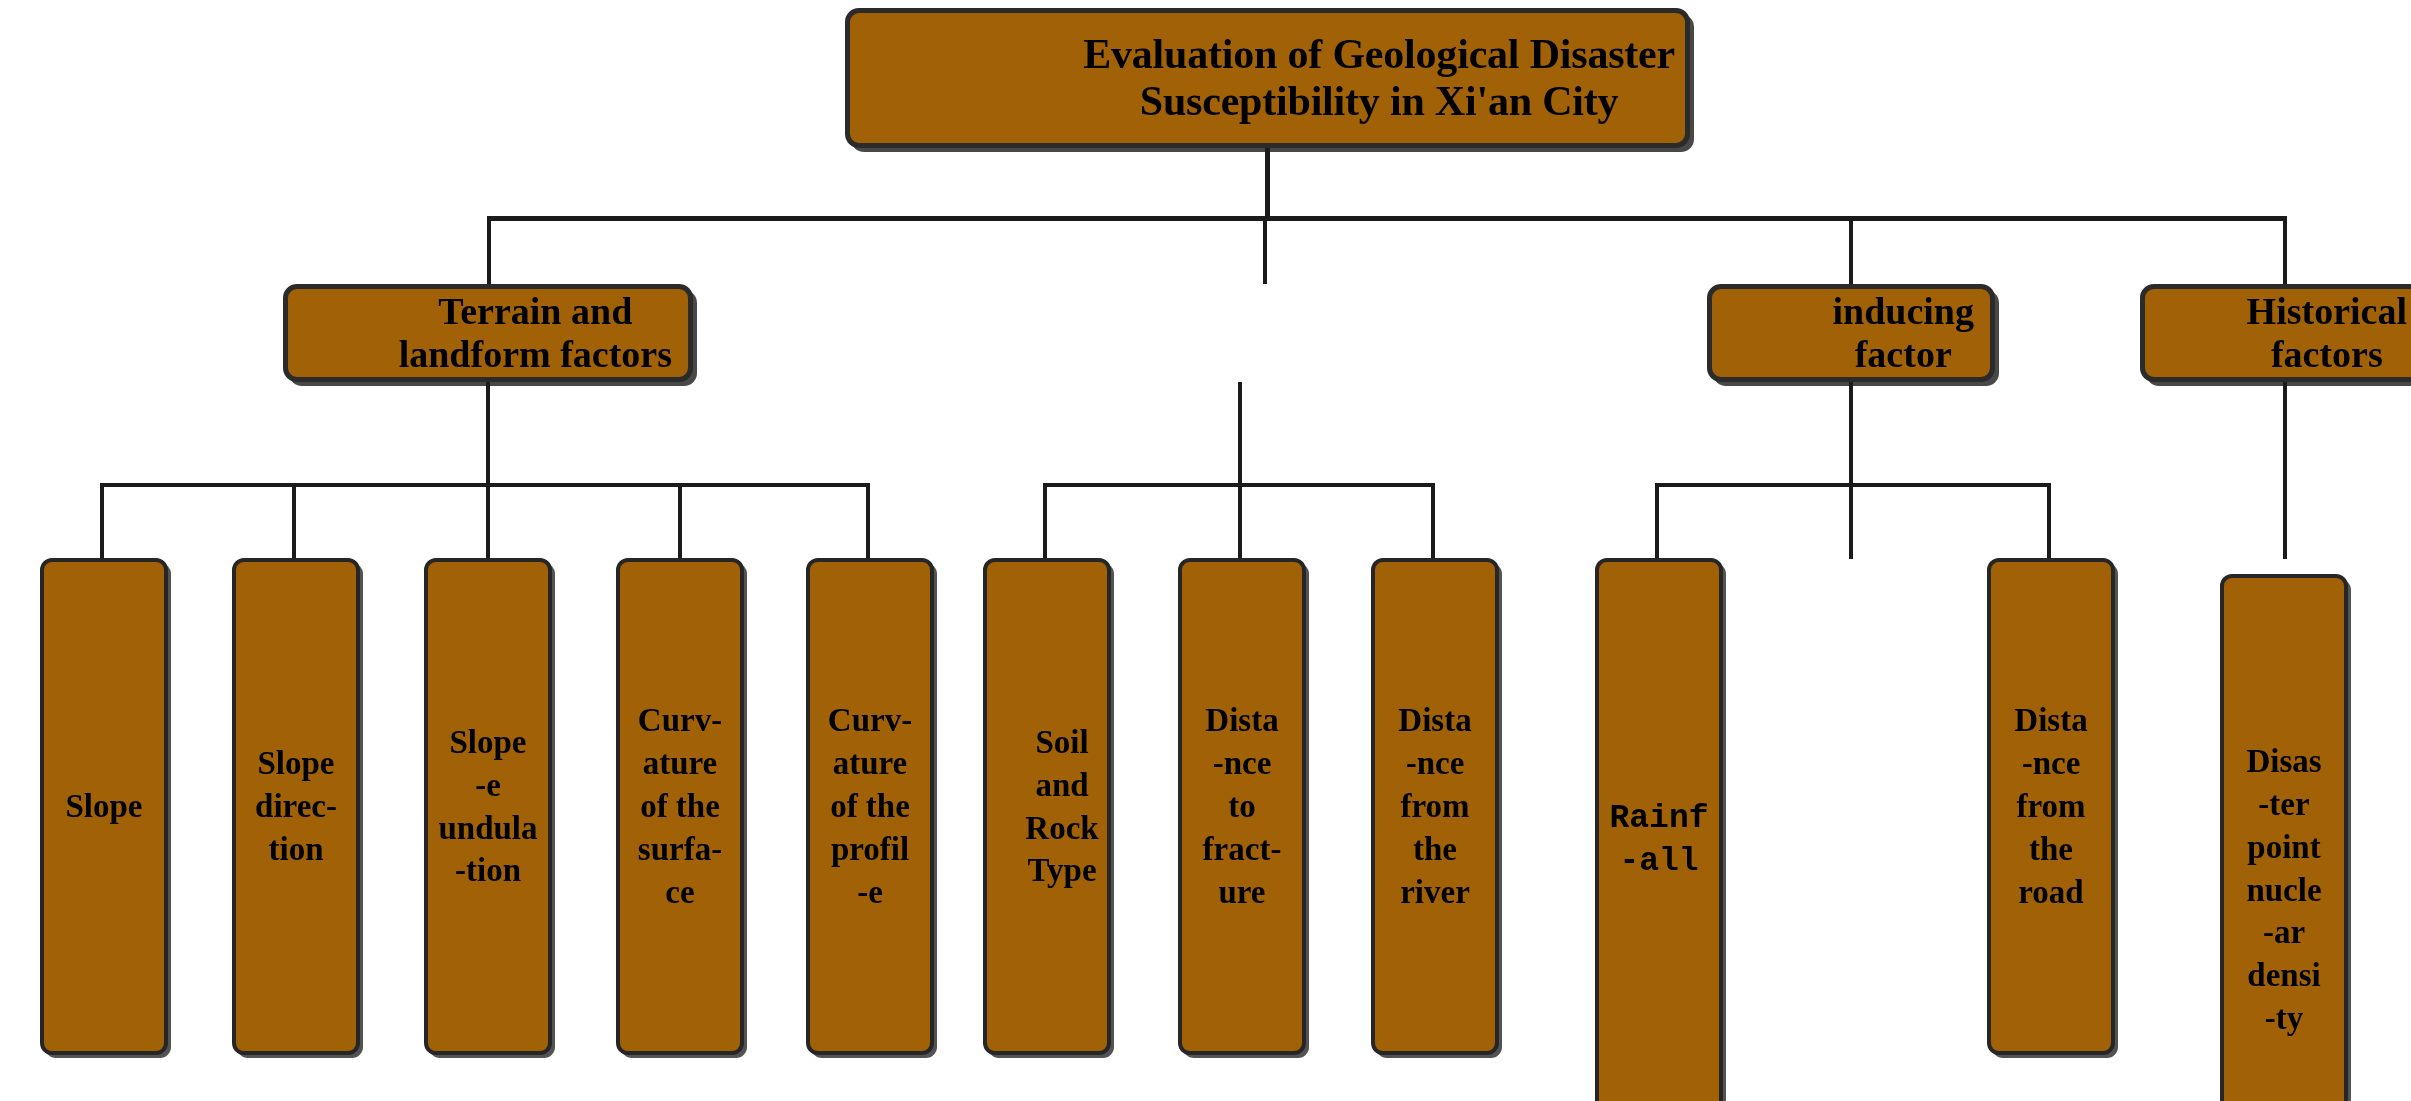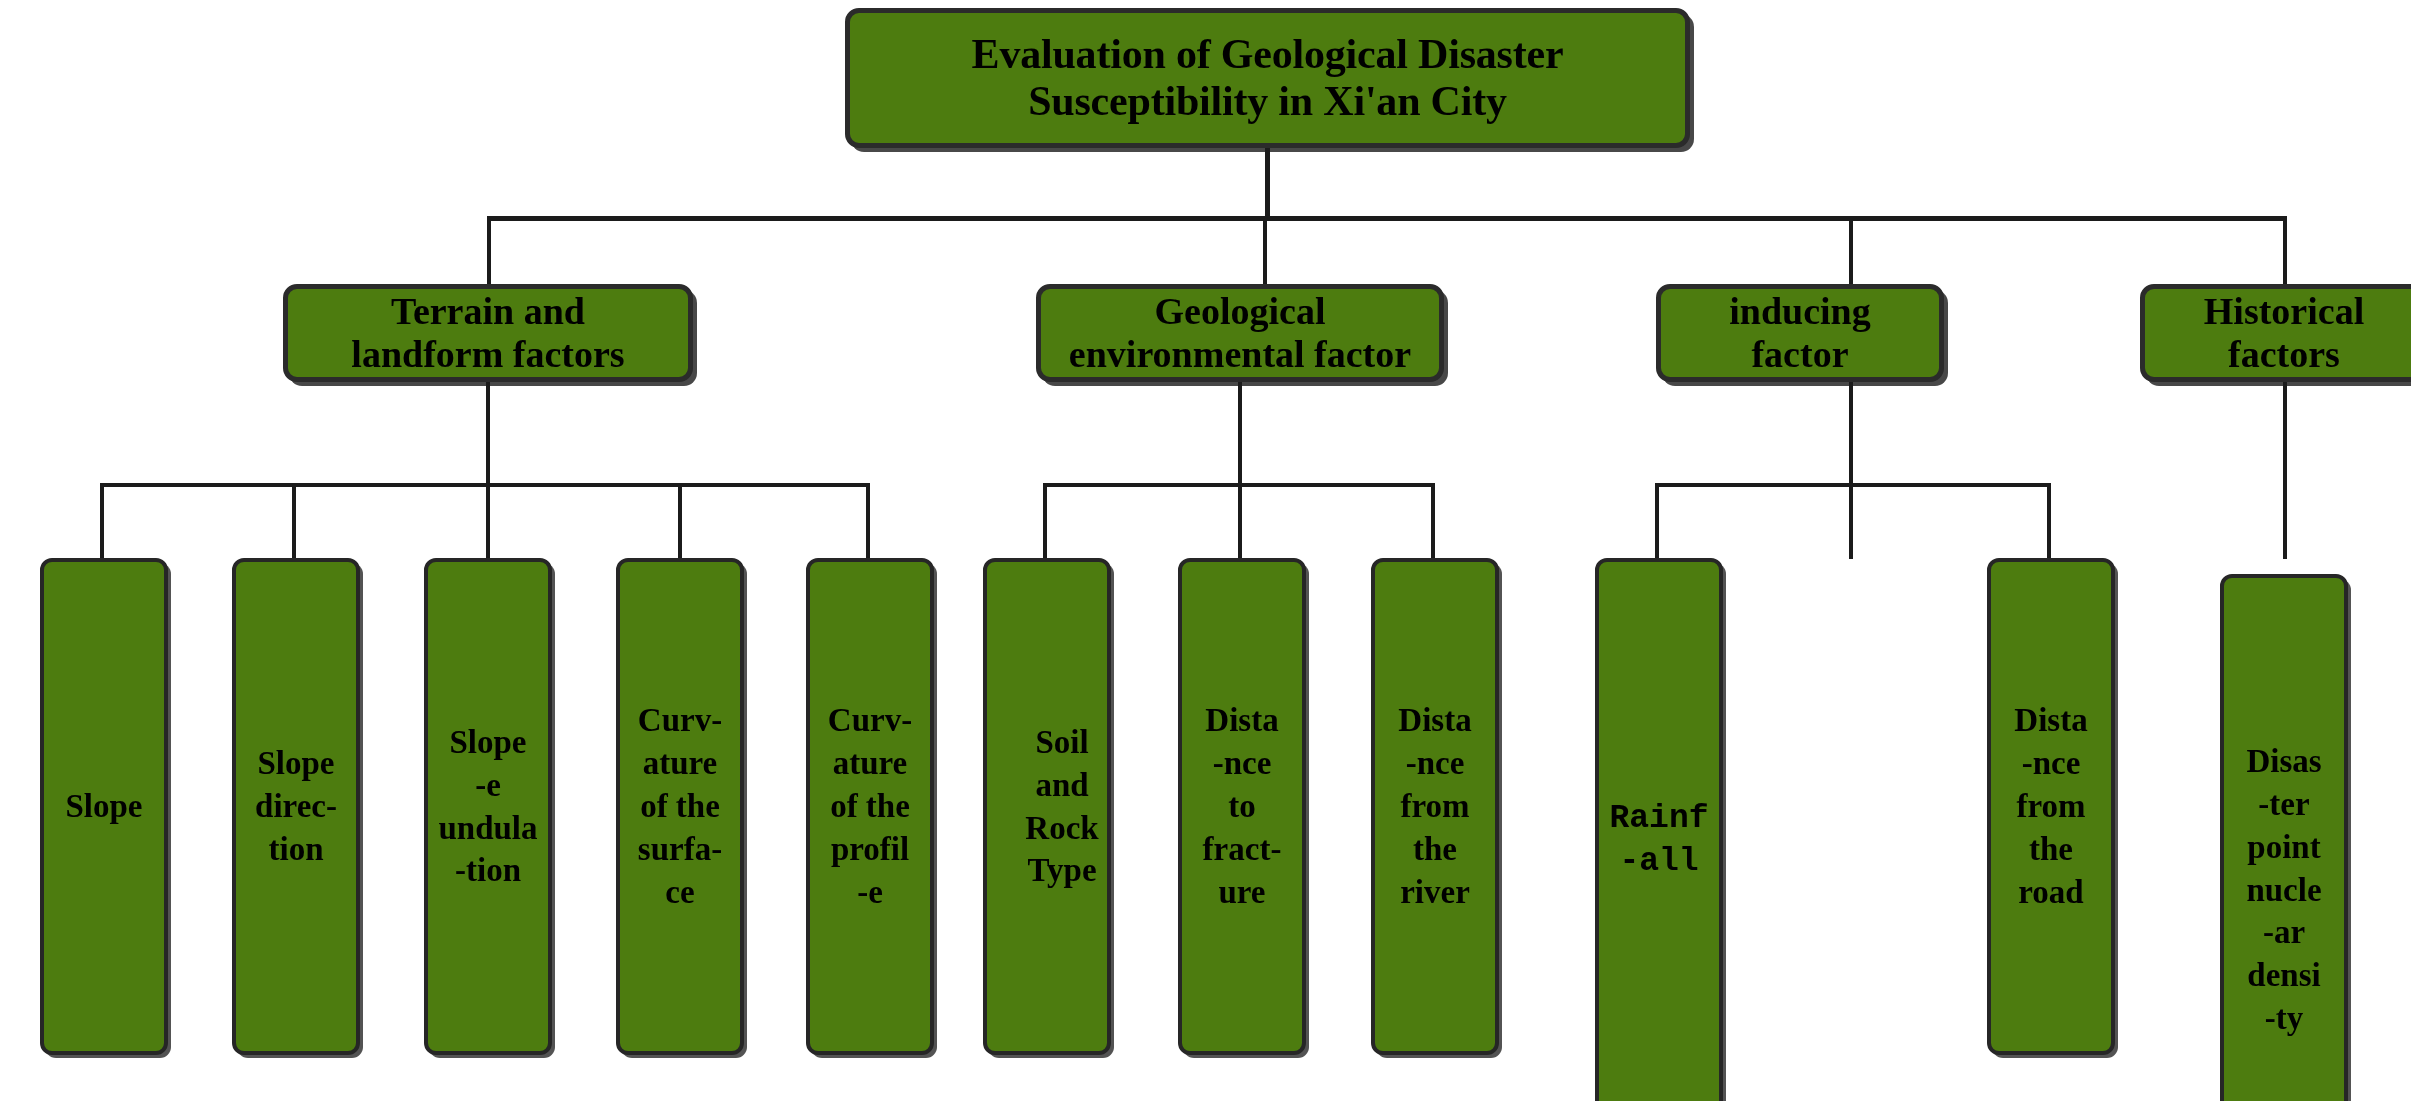--- a/index.html
+++ b/index.html
@@ -23,24 +23,24 @@
     position: absolute;
     background: #1b1b1b;
   }
   .line.v { width: 4px; }
   .line.h { height: 4px; }
 
   
   .box {
     position: absolute;
     box-sizing: border-box;
-    background: #4d7c0f;
+    background: #a16207;
     display: flex;
     align-items: center;
-    justify-content: center;
+    justify-content: flex-end;
     text-align: center;
     color: #000000;
     font-weight: bold;
     line-height: 1.12;
   }
 
   
   .node-box {
     border: 5px solid #2b2b2b;
     border-radius: 14px;
@@ -90,26 +90,22 @@
   <div class="line v" style="left:487px; top:216px; width:4px; height:68px;"></div>
   <div class="line v" style="left:1263px; top:216px; width:4px; height:68px;"></div>
   <div class="line v" style="left:1849px; top:216px; width:4px; height:68px;"></div>
   <div class="line v" style="left:2283px; top:216px; width:4px; height:68px;"></div>
 
   <div class="box node-box cat-box" style="left:283px; top:284px; width:410px; height:98px;">
     <span class="txt">Terrain and
 landform factors</span>
   </div>
 
-  <div class="box node-box cat-box" style="left:1036px; top:284px; width:408px; height:98px;">
-    <span class="txt">Geological
-environmental factor</span>
-  </div>
-
-  <div class="box node-box cat-box" style="left:1656px; top:284px; width:288px; height:98px;">
+
+  <div class="box node-box cat-box" style="left:1707px; top:284px; width:288px; height:98px;">
     <span class="txt">inducing
 factor</span>
   </div>
 
   <div class="box node-box cat-box" style="left:2140px; top:284px; width:288px; height:98px;">
     <span class="txt">Historical
 factors</span>
   </div>
 
   <div class="line v" style="left:486px; top:382px; width:4px; height:104px;"></div>

